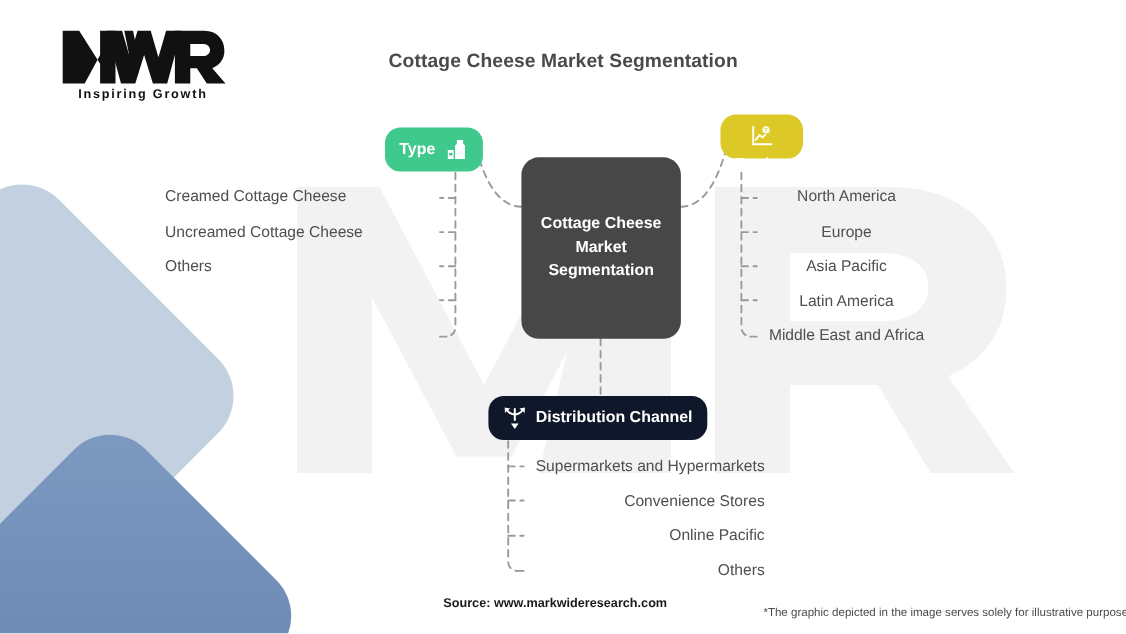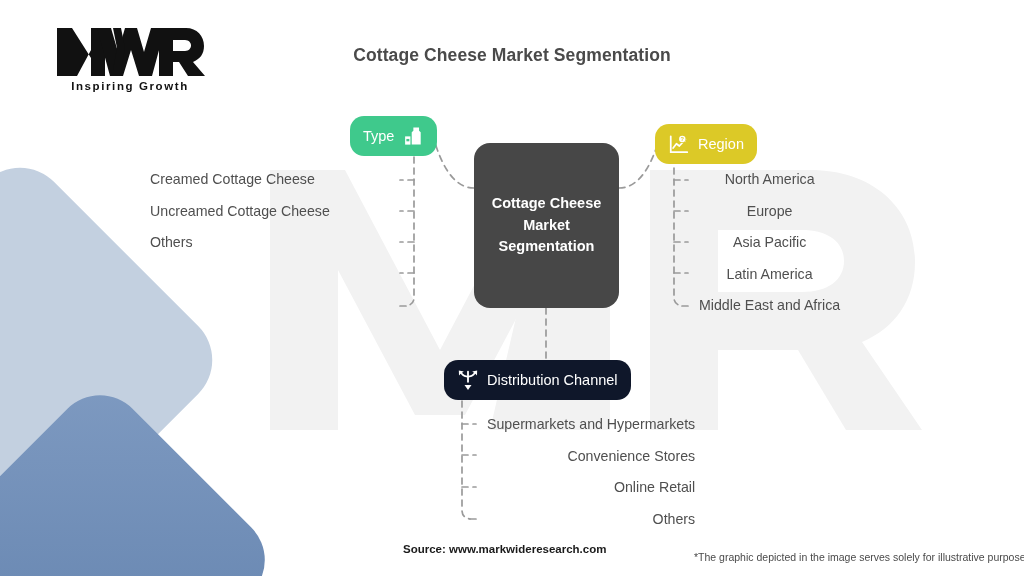--- a/index.html
+++ b/index.html
@@ -137,34 +137,34 @@
     align-items: center;
     gap: 8px;
     border-radius: 14px;
     padding: 8px 13px;
     box-sizing: border-box;
     height: 40px;
   }
   .badge-label {
     color: #ffffff;
     font-size: 14.5px;
-    font-weight: normal;
+    font-weight: bold;
     white-space: nowrap;
   }
   .badge-icon {
     display: flex;
     align-items: center;
     justify-content: center;
     width: 22px;
     height: 22px;
     flex: 0 0 auto;
   }
 
   #badge-type     { left: 350px; top: 116px; }
-  #badge-region   { left: 655px; top: 124px; }
+  #badge-region   { left: 655px; top: 104px; flex-direction: column; }
   #badge-channel  { left: 444px; top: 360px; }
 
   
   .items {
     position: absolute;
   }
   .item {
     font-size: 14.2px;
     color: #4f4f4f;
     white-space: nowrap;
@@ -325,21 +325,21 @@
       <div class="item">North America</div>
       <div class="item">Europe</div>
       <div class="item">Asia Pacific</div>
       <div class="item">Latin America</div>
       <div class="item">Middle East and Africa</div>
     </div>
 
     <div class="items" id="items-channel">
       <div class="item">Supermarkets and Hypermarkets</div>
       <div class="item">Convenience Stores</div>
-      <div class="item">Online Retail</div>
+      <div class="item">Online Pacific</div>
       <div class="item">Others</div>
     </div>
 
   </div>
 
   <div class="source">Source: www.markwideresearch.com</div>
   <div class="disclaimer">*The graphic depicted in the image serves solely for illustrative purposes</div>
 
 </div>
 

